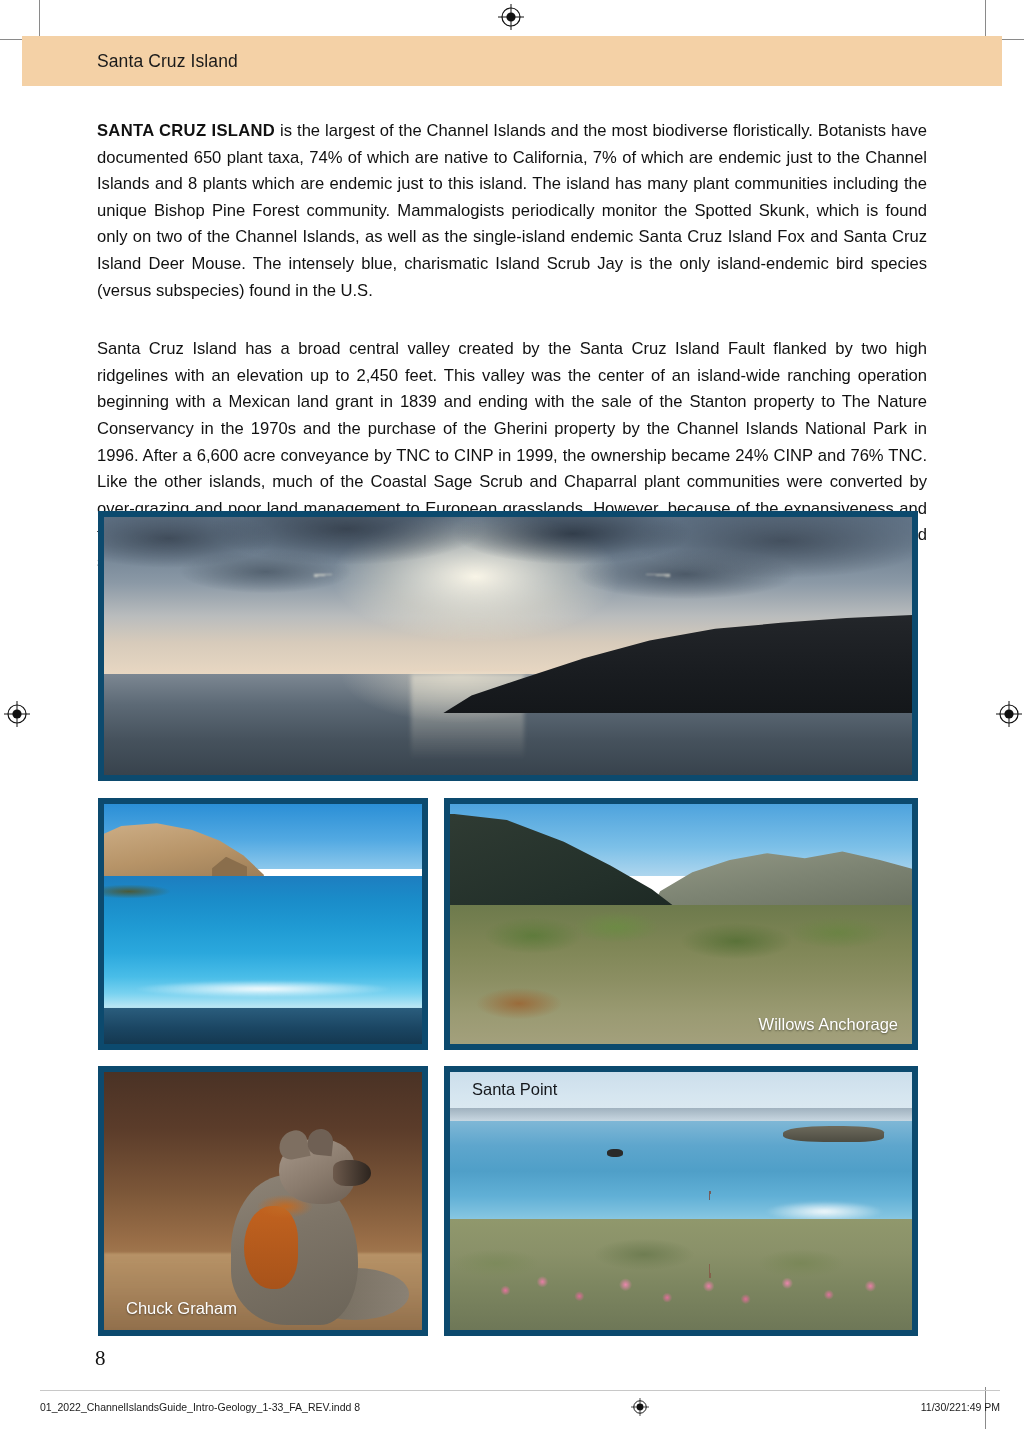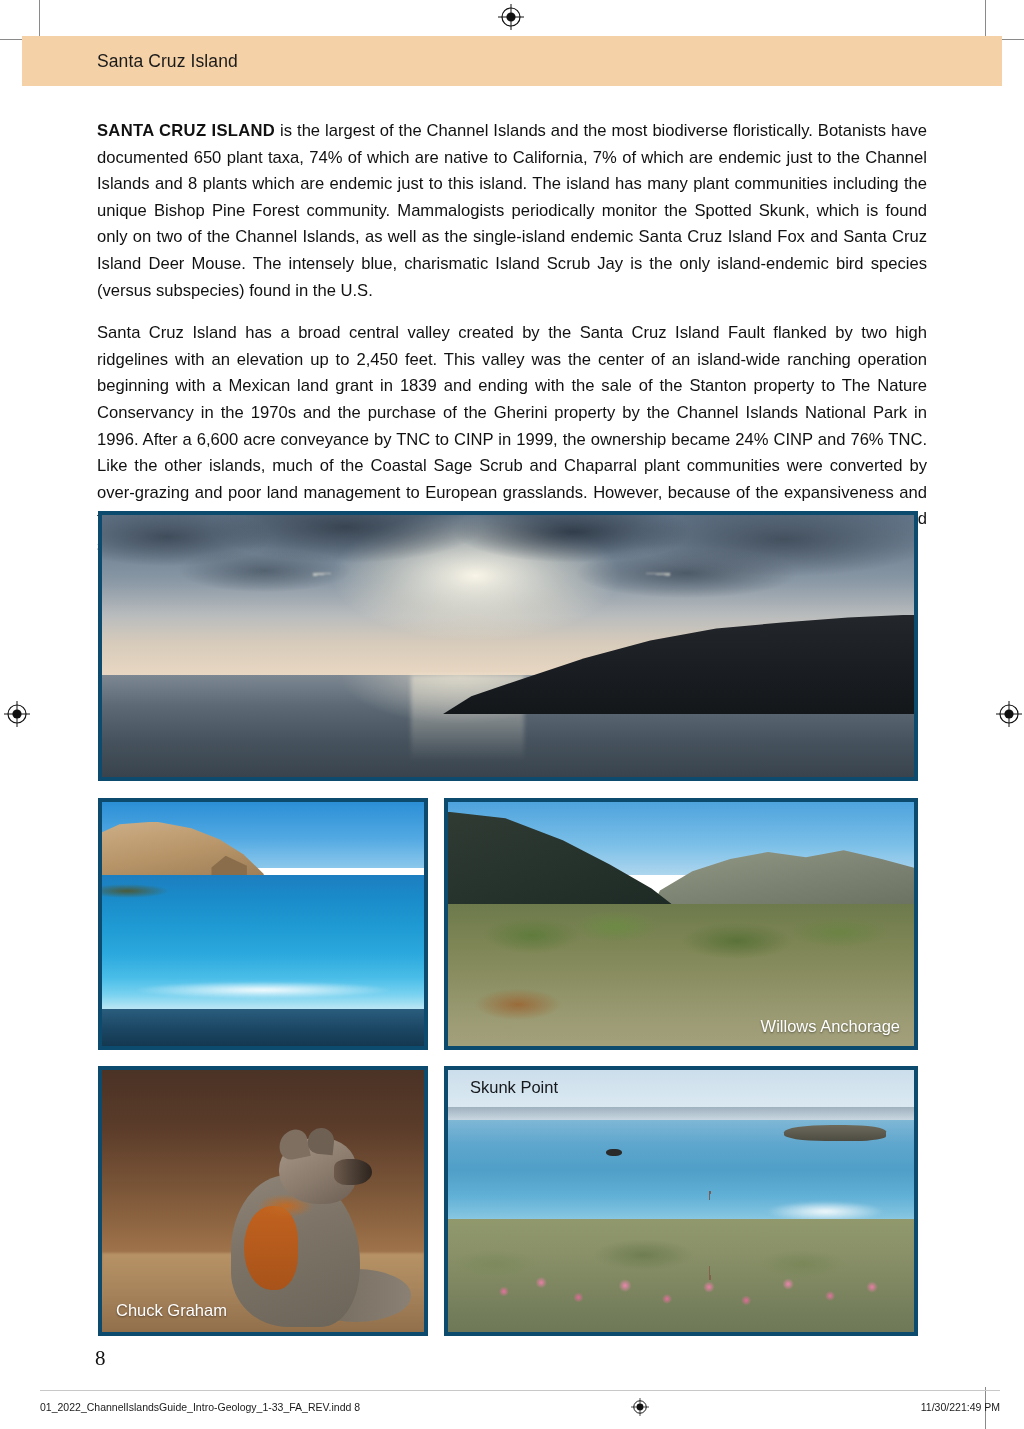--- a/index.html
+++ b/index.html
@@ -50,28 +50,28 @@
   }
   .para {
     text-align: justify;
     font-size: 16.6px;
     line-height: 26.6px;
     color: #111;
     margin: 0 0 14px 0;
     font-family: "Liberation Sans", sans-serif;
     hyphens: none;
   }
-  .para.lead-space { margin-bottom: 16px; }
+  .para.lead-space { margin-bottom: 32px; }
   .lede { font-weight: bold; letter-spacing: .3px; }
 
   
   .photo {
     position: absolute;
     overflow: hidden;
-    border: 4px solid #0c4a6e;
+    border: 6px solid #0c4a6e;
   }
   .photo .canvas { position: absolute; inset: 0; }
   .caption {
     position: absolute;
     font-size: 16.5px;
     font-family: "Liberation Sans", sans-serif;
     white-space: nowrap;
   }
   .caption.light { color: #ffffff; text-shadow: 0 1px 2px rgba(0,0,0,.45); }
   .caption.dark  { color: #15181c; }
@@ -396,36 +396,36 @@
     <div class="fox-ground"></div>
     <div class="fox-tail"></div>
     <div class="fox-body"></div>
     <div class="fox-chest"></div>
     <div class="fox-ruff"></div>
     <div class="fox-head"></div>
     <div class="fox-ear-l"></div>
     <div class="fox-ear-r"></div>
     <div class="fox-snout"></div>
   </div>
-  <div class="caption light" style="left:14px; bottom:12px;text-align:center;">Chuck Graham</div>
+  <div class="caption light" style="left:22px; bottom:12px;text-align:center;">Chuck Graham</div>
 </div>
 
 <div class="photo" id="photo-fraser">
   <div class="canvas">
     <div class="fr-sky"></div>
     <div class="fr-far"></div>
     <div class="fr-sea"></div>
     <div class="fr-islet"></div>
     <div class="fr-boat"></div>
     <div class="fr-surf"></div>
     <div class="fr-veg"></div>
     <div class="fr-stalks"></div>
     <div class="fr-flowers"></div>
   </div>
-  <div class="caption dark" style="left:22px; top:8px;">Skunk Point</div>
+  <div class="caption dark" style="left:22px; top:8px;">Santa Point</div>
 </div>
 
 <div class="page-number">8</div>
 
 <div class="footer-rule"></div>
 
 <div class="footer">
   <div>01_2022_ChannelIslandsGuide_Intro-Geology_1-33_FA_REV.indd   8</div>
   <div class="footer-reg">
     <svg width="18" height="18" viewBox="0 0 26 26">

